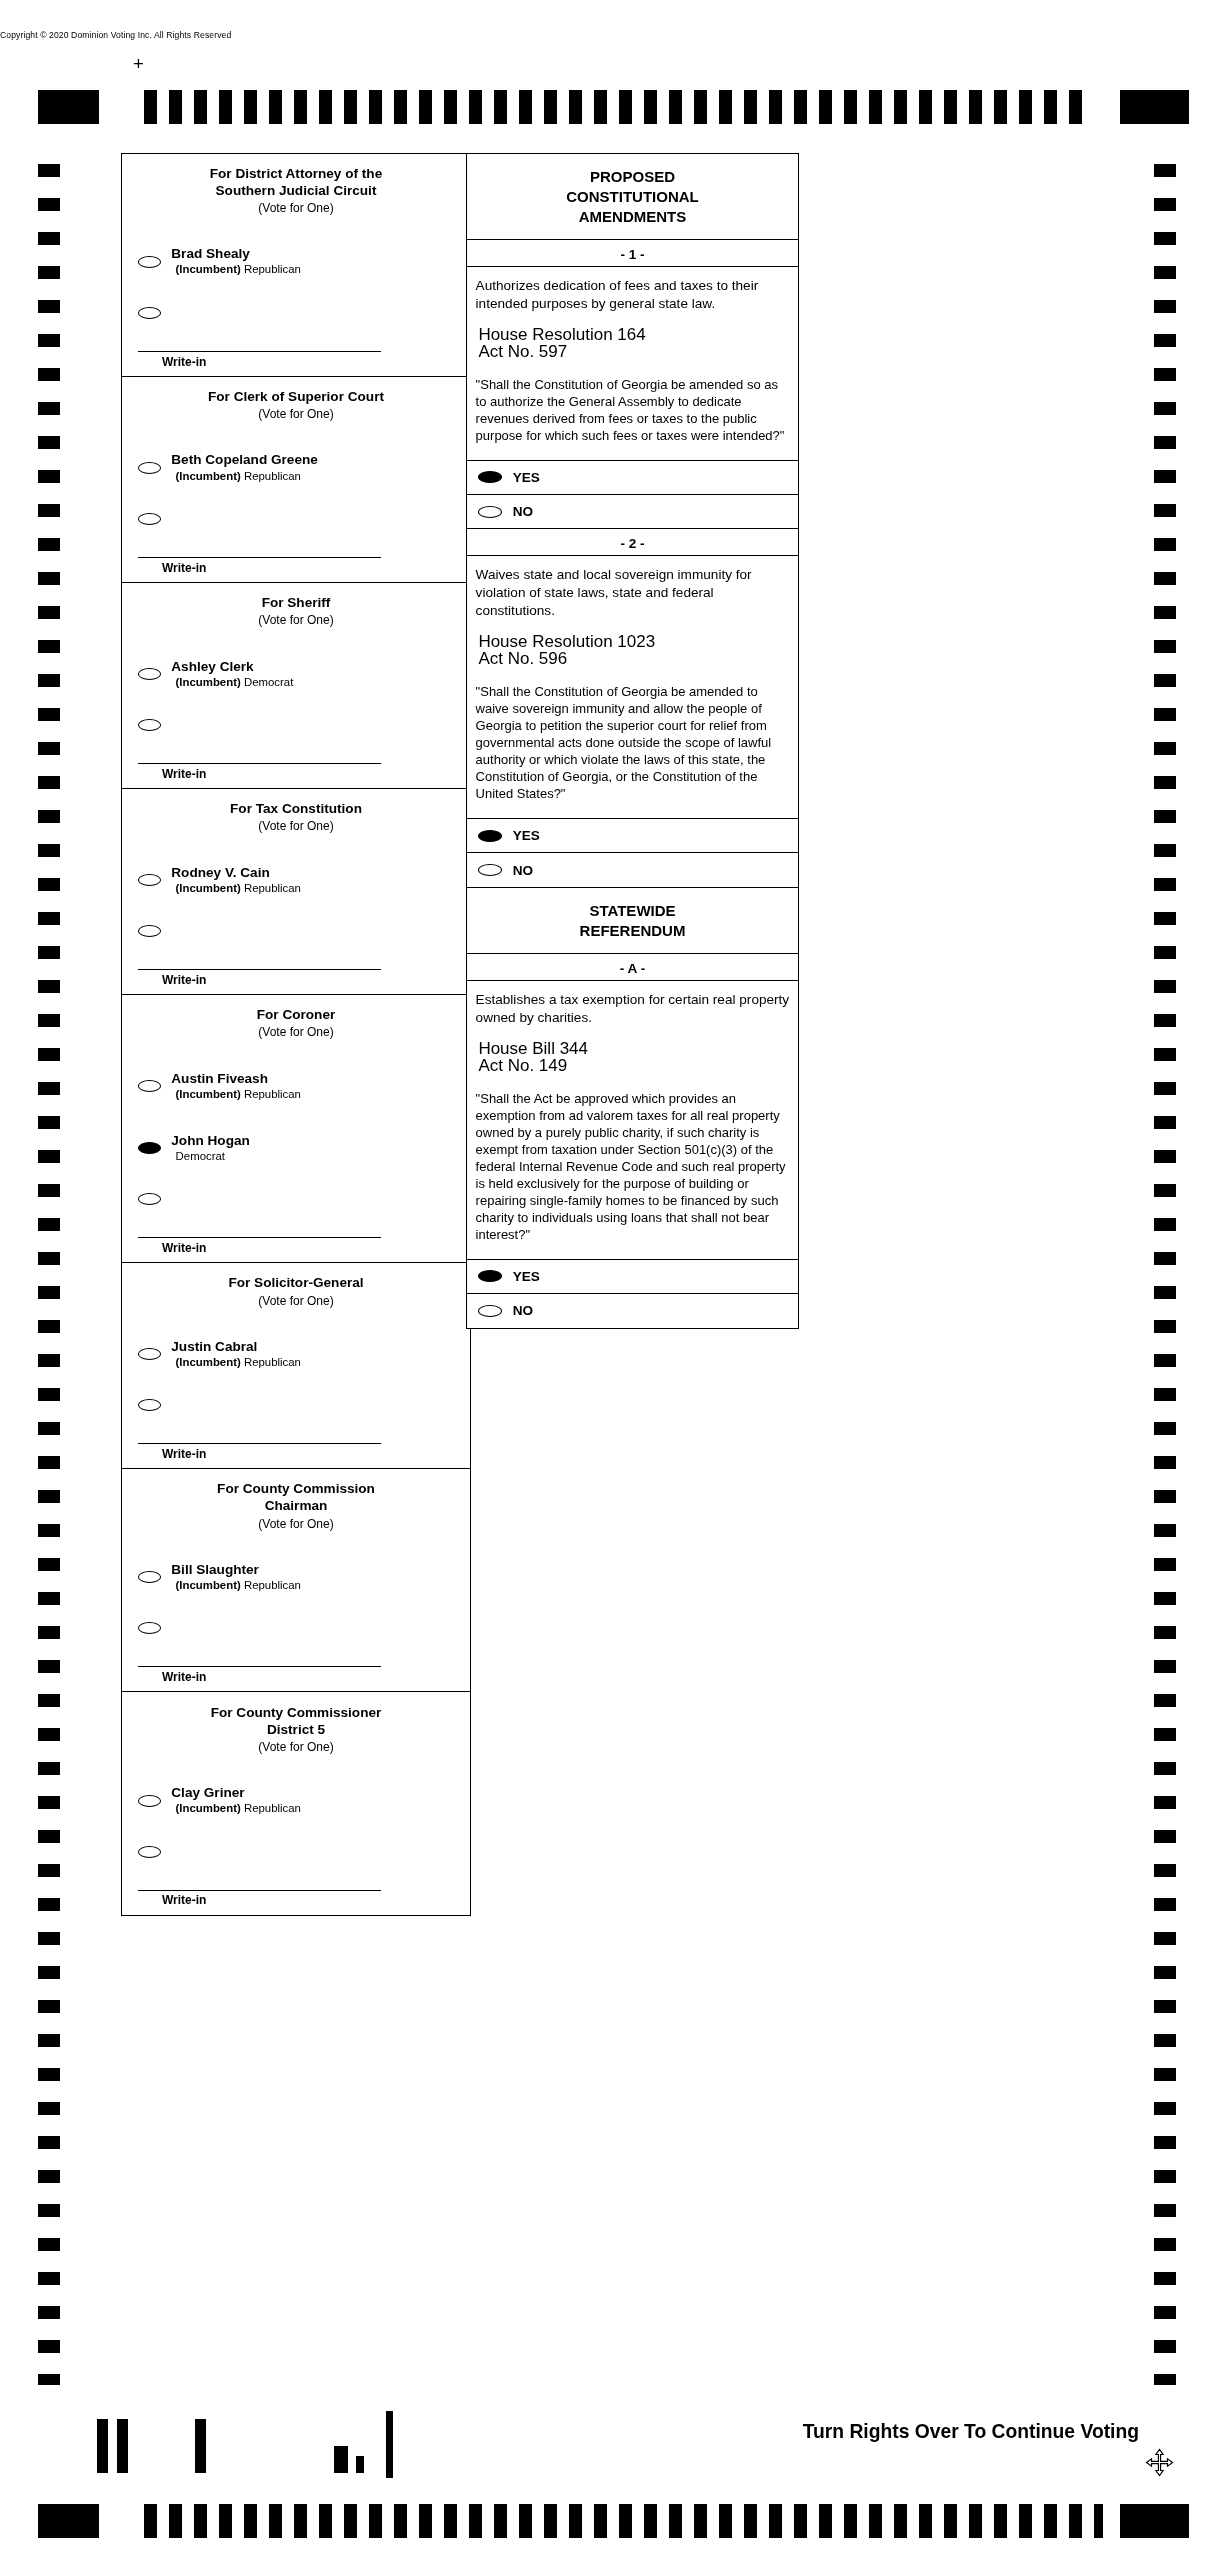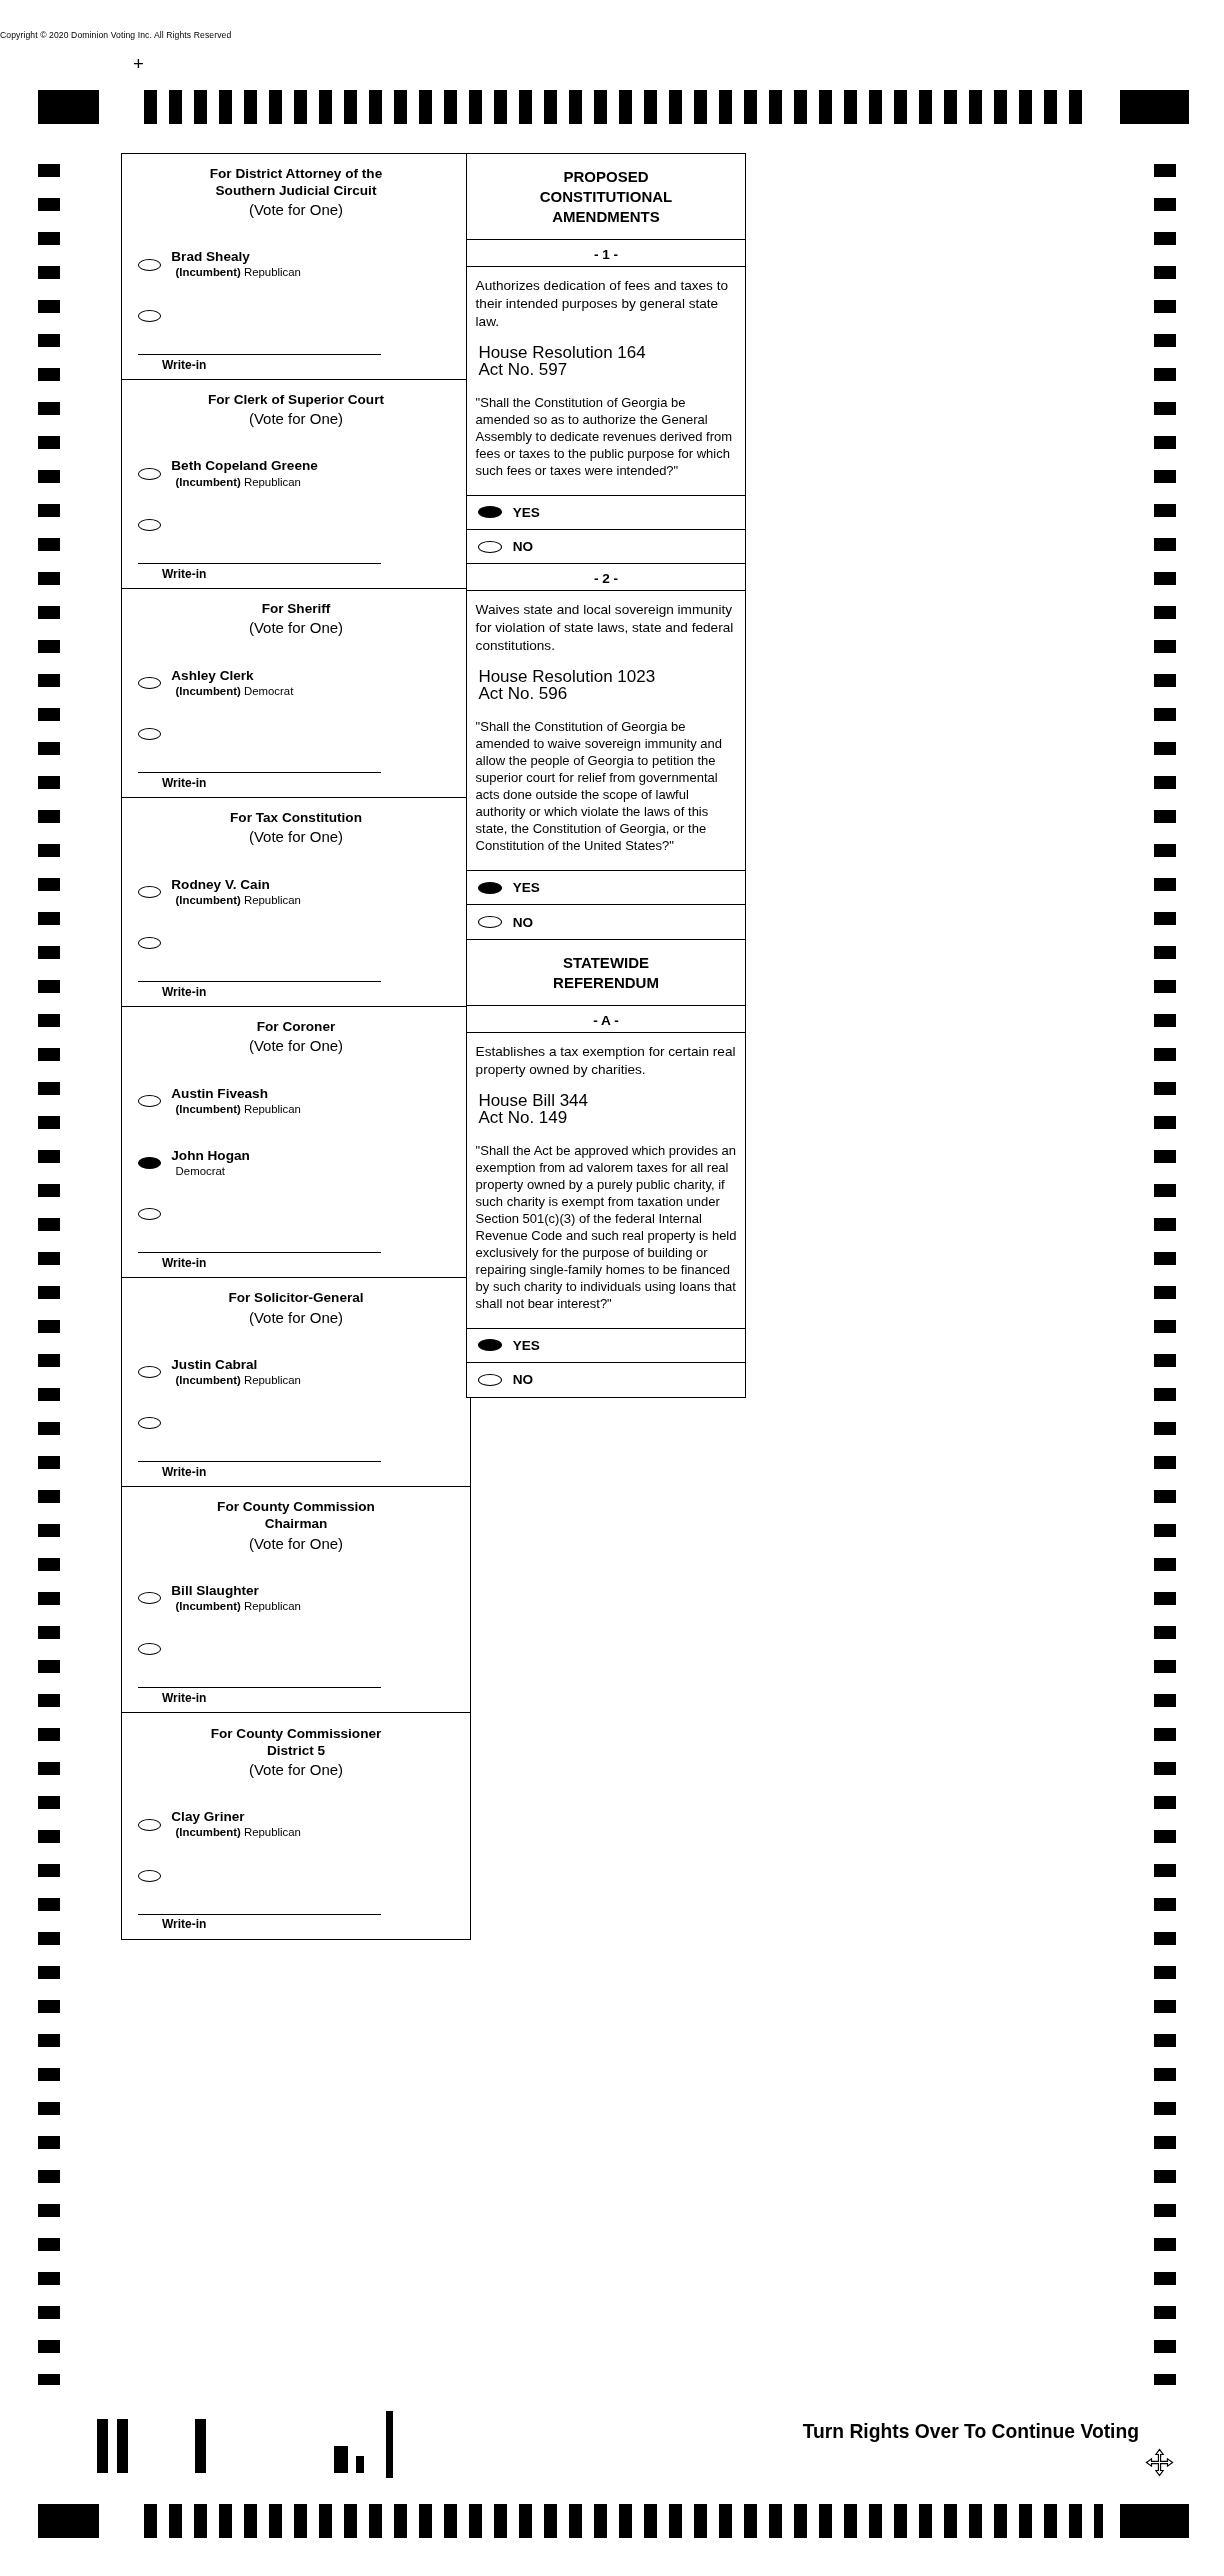--- a/index.html
+++ b/index.html
@@ -18,27 +18,27 @@
     background:repeating-linear-gradient(90deg,#000 0 13px,transparent 13px 25px);
   }
   .vmarks {
     position:absolute; width:21.5px;
     background:repeating-linear-gradient(180deg,#000 0 13px,transparent 13px 34px);
   }
   .print-bar { position:absolute; background:#000; }
 
   
   #left-col  { position:absolute; left:121px; top:154px; width:350px; }
-  #right-col { position:absolute; left:466px; top:154px; width:280px; }
+  #right-col { position:absolute; left:466px; top:154px; width:333px; }
   .box { border:1.4px solid #000; margin-top:-1.4px; background:#fff; }
 
   
   .contest-head { text-align:center; padding:11.4px 5.7px 4.3px; }
   .contest-title { font-weight:bold; font-size:13.6px; line-height:17px; white-space:pre-line; }
-  .vote-for { font-size:15px; margin-top:2.1px; }
+  .vote-for { font-size:12px; margin-top:2.1px; }
   .cand-row { display:flex; align-items:center; padding-left:15.7px; margin-top:27px; }
   .cand-row + .cand-row { margin-top:33px; }
   .oval {
     display:inline-block; width:23.6px; height:12px;
     border:1.8px solid #000; border-radius:50%; background:#fff; flex:0 0 auto;
   }
   .oval.filled { background:#000; }
   .cand-row .oval { margin-top:2.1px; }
   .cand-text { margin-left:10px; }
   .cand-name { font-weight:bold; font-size:13.6px; line-height:15px; }

